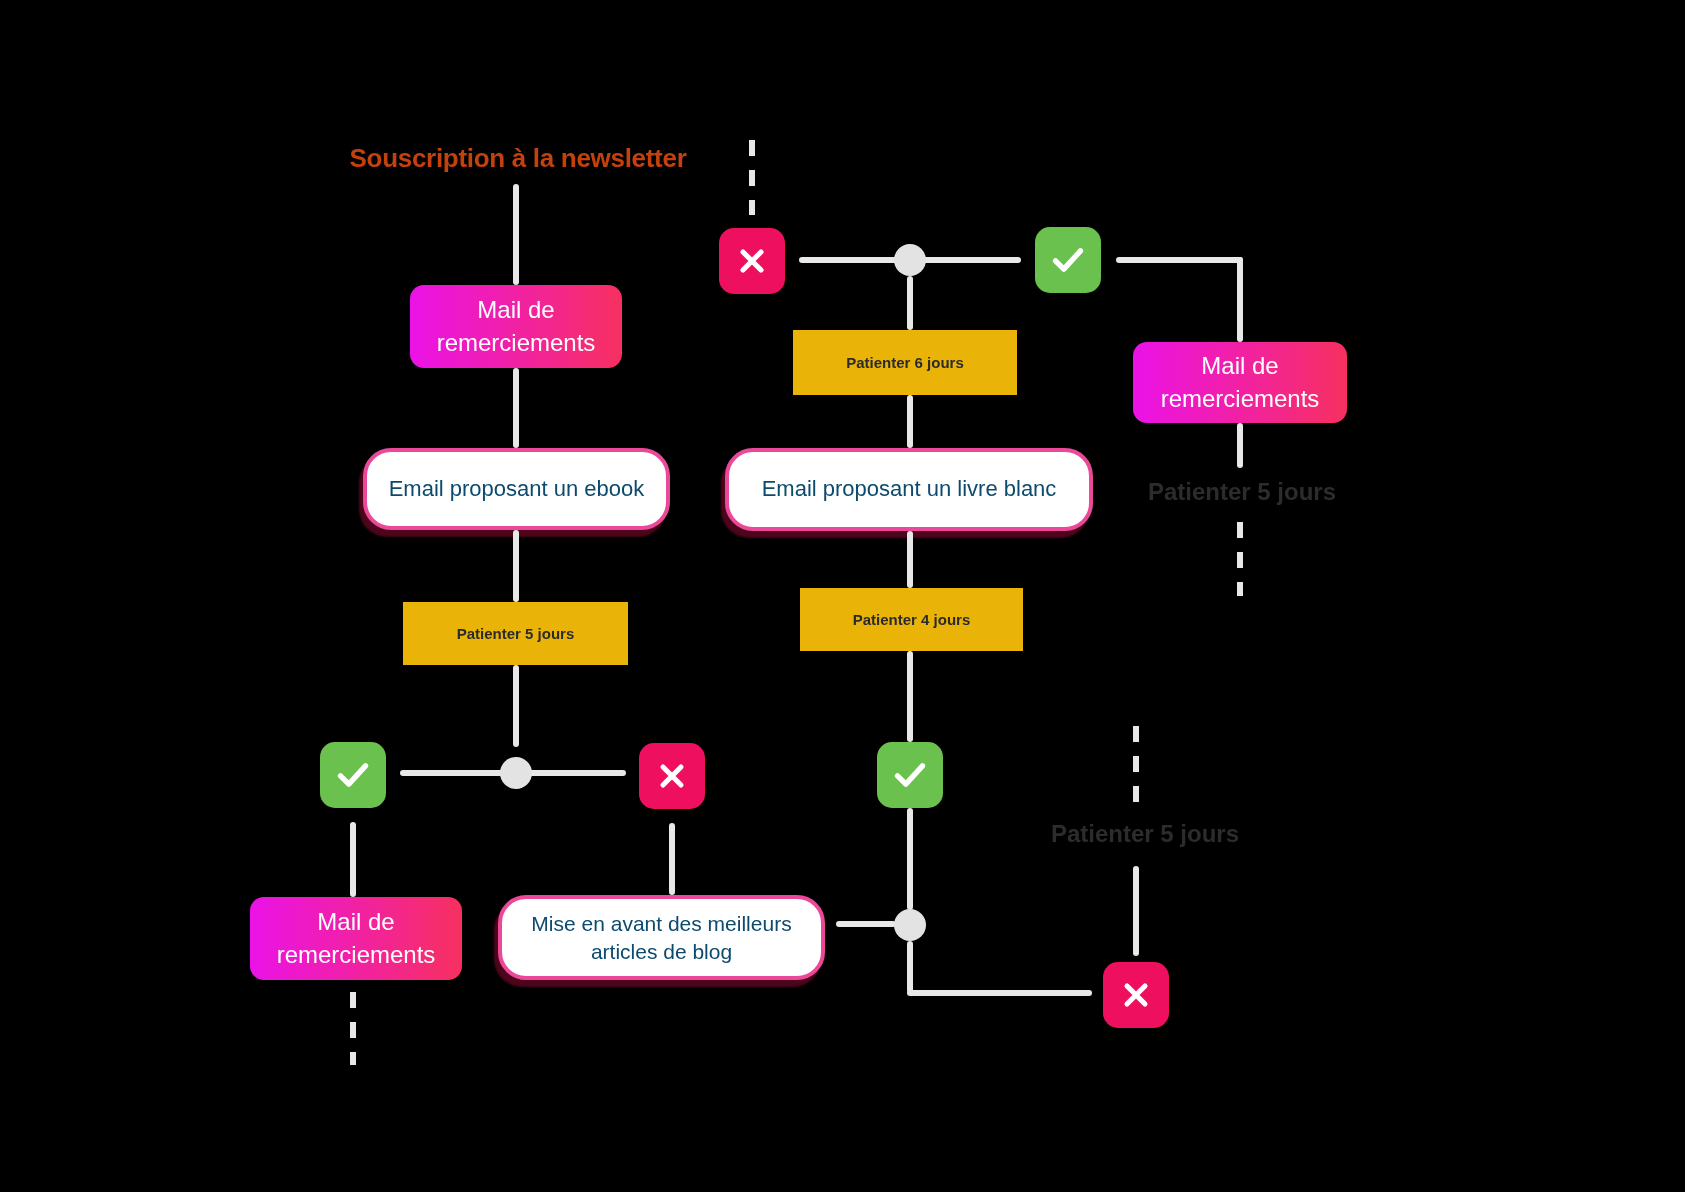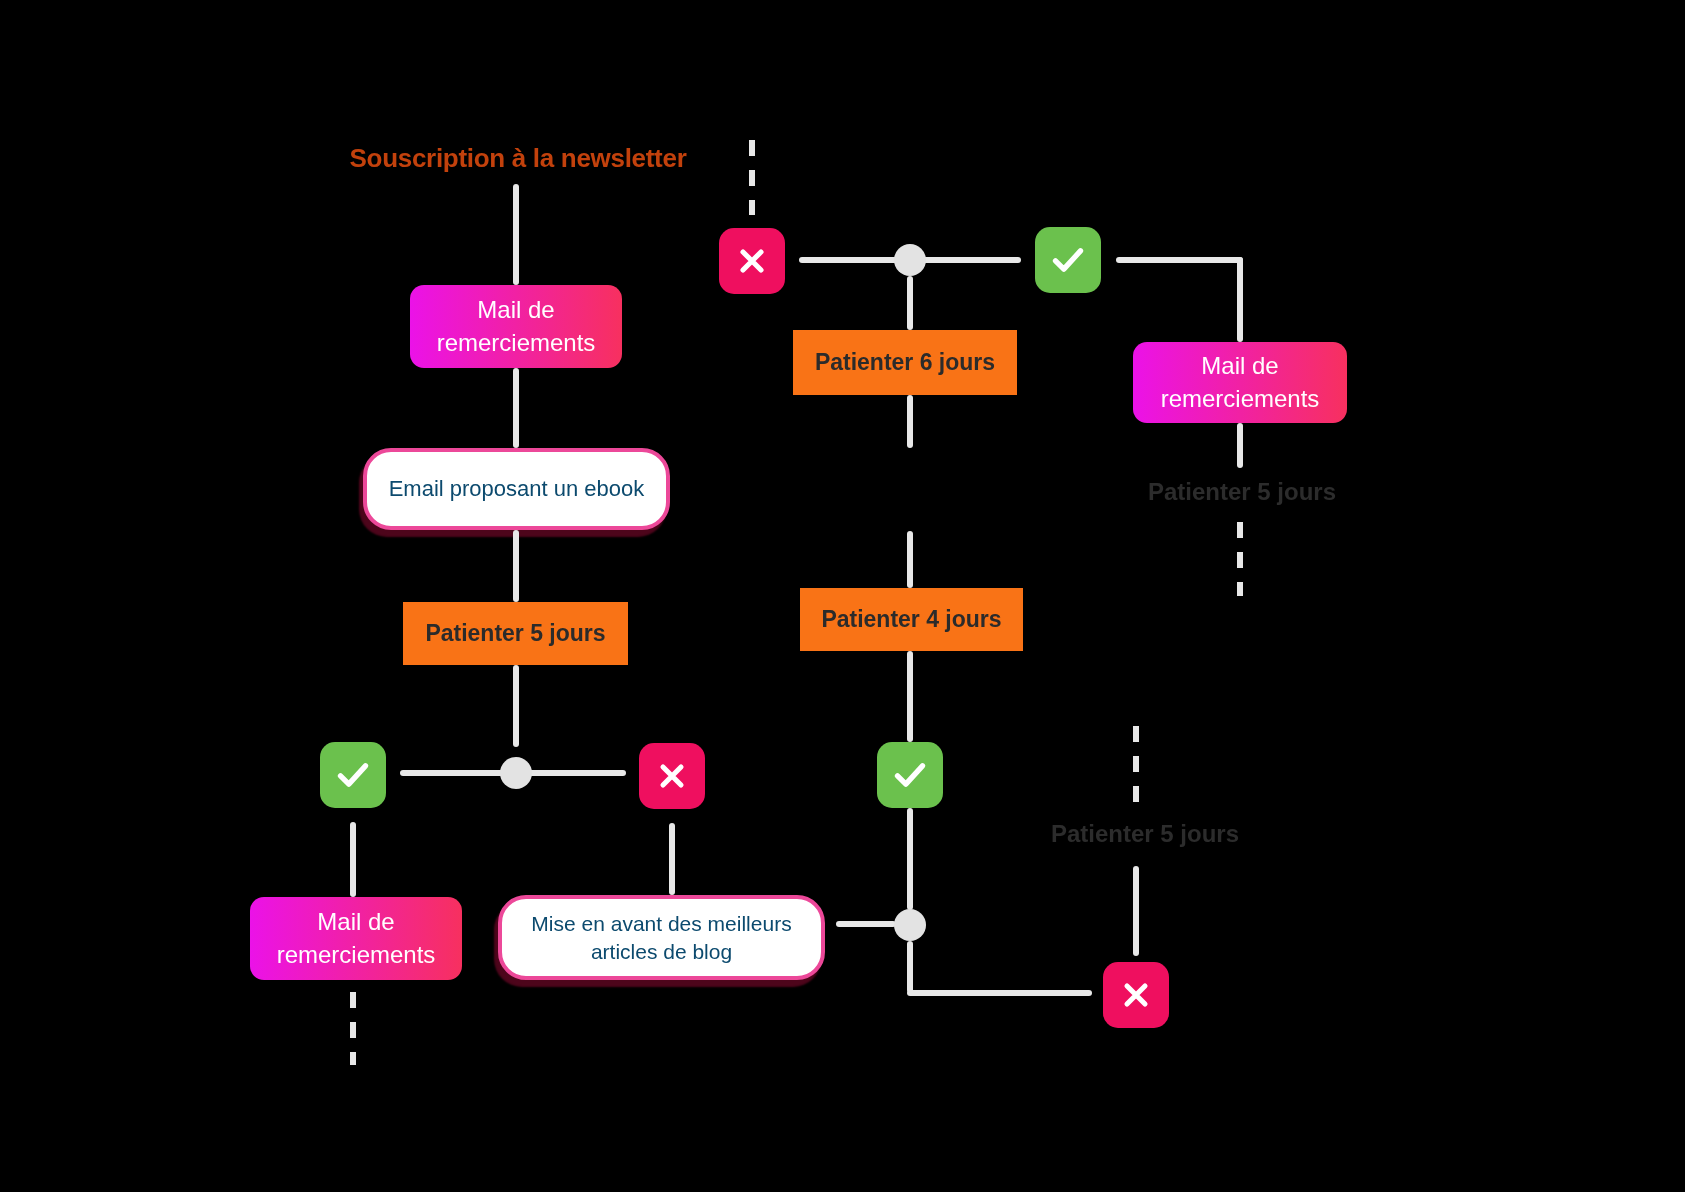--- a/index.html
+++ b/index.html
@@ -18,21 +18,21 @@
       display:flex;align-items:center;justify-content:center;}
   .sq.yes{background:#6BC14D;}
   .sq.no{background:#EF0F5F;}
   
   .node{position:absolute;display:flex;align-items:center;justify-content:center;
         text-align:center;box-sizing:border-box;padding:6px 14px;}
   .grad{background:linear-gradient(90deg,#EB12E8,#F7305F);color:#FFFFFF;
         border-radius:14px;font-size:24px;line-height:1.35;}
   .outline{background:#FFFFFF;border:4px solid #ec4899;color:#0c4a6e;border-radius:28px;
         font-size:22px;line-height:1.3;box-shadow:-4px 7px 2px rgba(170,10,60,.45);}
-  .wait{background:#f97316;color:#2B2B2B;font-weight:bold;font-size:23px;}
+  .wait{background:#eab308;color:#2B2B2B;font-weight:bold;font-size:15px;}
   
   .ghost{position:absolute;color:#2C2C2C;font-weight:bold;font-size:24px;
         white-space:nowrap;transform:translateX(-50%);}
   .title{position:absolute;color:#c2410c;font-weight:bold;font-size:26px;
         letter-spacing:-0.3px;white-space:nowrap;transform:translateX(-50%);margin-top:12px;}
   svg{display:block;}
 </style>
 </head>
 <body>
 
@@ -119,20 +119,23 @@
   <div class="edge-dash-v" style="left:1237px;top:522px;height:74px;"></div>
 
   <div class="edge-v" style="left:907px;top:276px;height:54px;"></div>
 
   <div class="node wait" style="left:793px;top:330px;width:224px;height:65px;">
     <span>Patienter 6 jours</span>
   </div>
 
   <div class="edge-v" style="left:907px;top:395px;height:53px;"></div>
 
+  <div class="node outline" style="left:725px;top:448px;width:368px;height:83px;">
+    <span>Email proposant un livre blanc</span>
+  </div>
 
   <div class="edge-v" style="left:907px;top:531px;height:57px;"></div>
 
   <div class="node wait" style="left:800px;top:588px;width:223px;height:63px;">
     <span>Patienter 4 jours</span>
   </div>
 
   <div class="edge-v" style="left:907px;top:651px;height:91px;"></div>
 
   <div class="sq yes" style="left:877px;top:742px;">

